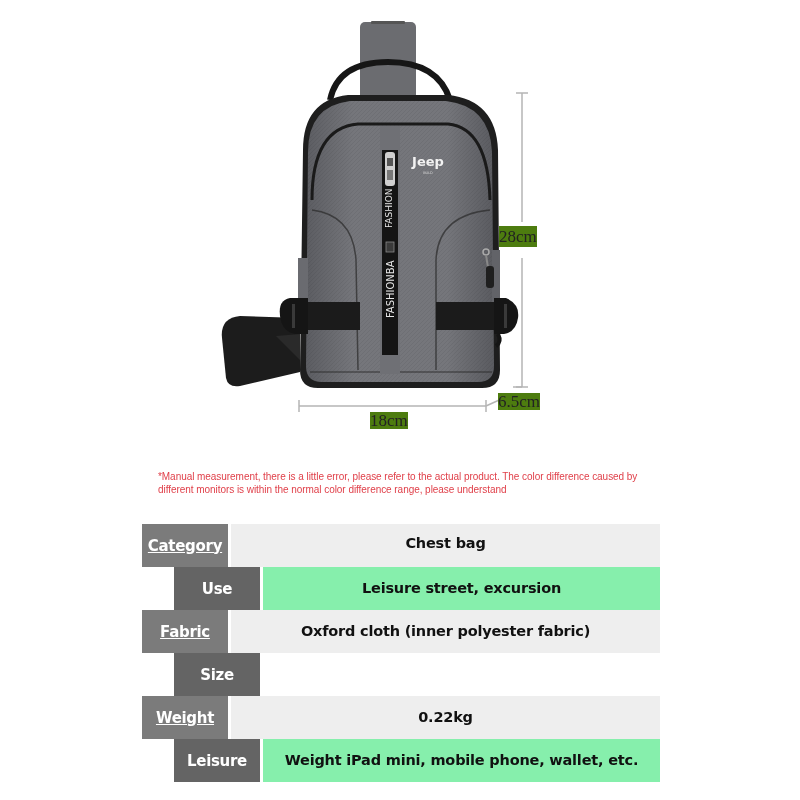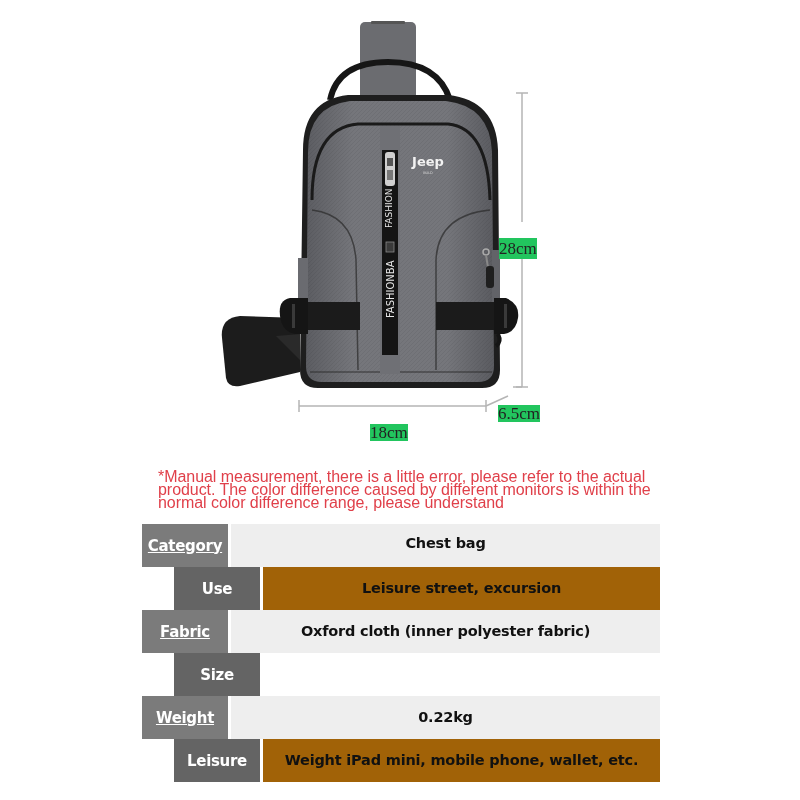--- a/index.html
+++ b/index.html
@@ -7,33 +7,32 @@
     body { position: relative; font-family: "Liberation Sans", sans-serif; }
 
     .product-figure { position: absolute; left: 8px; top: 0; width: 800px; height: 450px; }
     .product-figure svg { position: absolute; left: 0; top: 0; }
 
     .dim-label {
       position: absolute;
       font-family: "Liberation Serif", "DejaVu Serif", serif;
       font-size: 17px;
       color: #222;
-      background: #22c55e;
+      background: #4d7c0f;
       line-height: 1;
-      margin-top: 12px;
     }
     .dim-height { left: 491px; top: 226px; padding: 2px 0; }
     .dim-width { left: 362px; top: 412px; }
     .dim-depth { left: 490px; top: 393px; }
 
     .disclaimer {
       position: absolute;
       left: 158px; top: 470px;
       width: 500px;
-      font-size: 16px;
+      font-size: 10px;
       line-height: 13px;
       color: #e0404a;
       letter-spacing: -0.05px;
     }
 
     .spec-table {
       position: absolute;
       left: 142px; top: 524px;
       width: 518px;
     }
@@ -59,21 +58,21 @@
       color: #111;
       font-weight: bold;
       font-size: 14.5px;
       font-family: "DejaVu Sans", sans-serif;
       letter-spacing: -0.2px;
       padding-bottom: 2px;
     }
     .spec-row.odd .spec-label { background: #7b7b7b; text-decoration: underline; }
     .spec-row.even .spec-label { background: #646464; margin-left: 32px; }
     .spec-row.odd .spec-value { background: #eeeeee; }
-    .spec-row.even .spec-value { background: #a16207; }
+    .spec-row.even .spec-value { background: #86efac; }
     .spec-row:first-child .spec-value { padding-top: 0; align-items: flex-start; padding-top: 11px; }
   </style>
 </head>
 <body>
 
 <div class="product-figure">
   <svg width="800" height="450" viewBox="0 0 800 450">
     <defs>
       <linearGradient id="bodyGrad" x1="0" x2="1" y1="0" y2="0">
         <stop offset="0" stop-color="#5c5d62"></stop>

